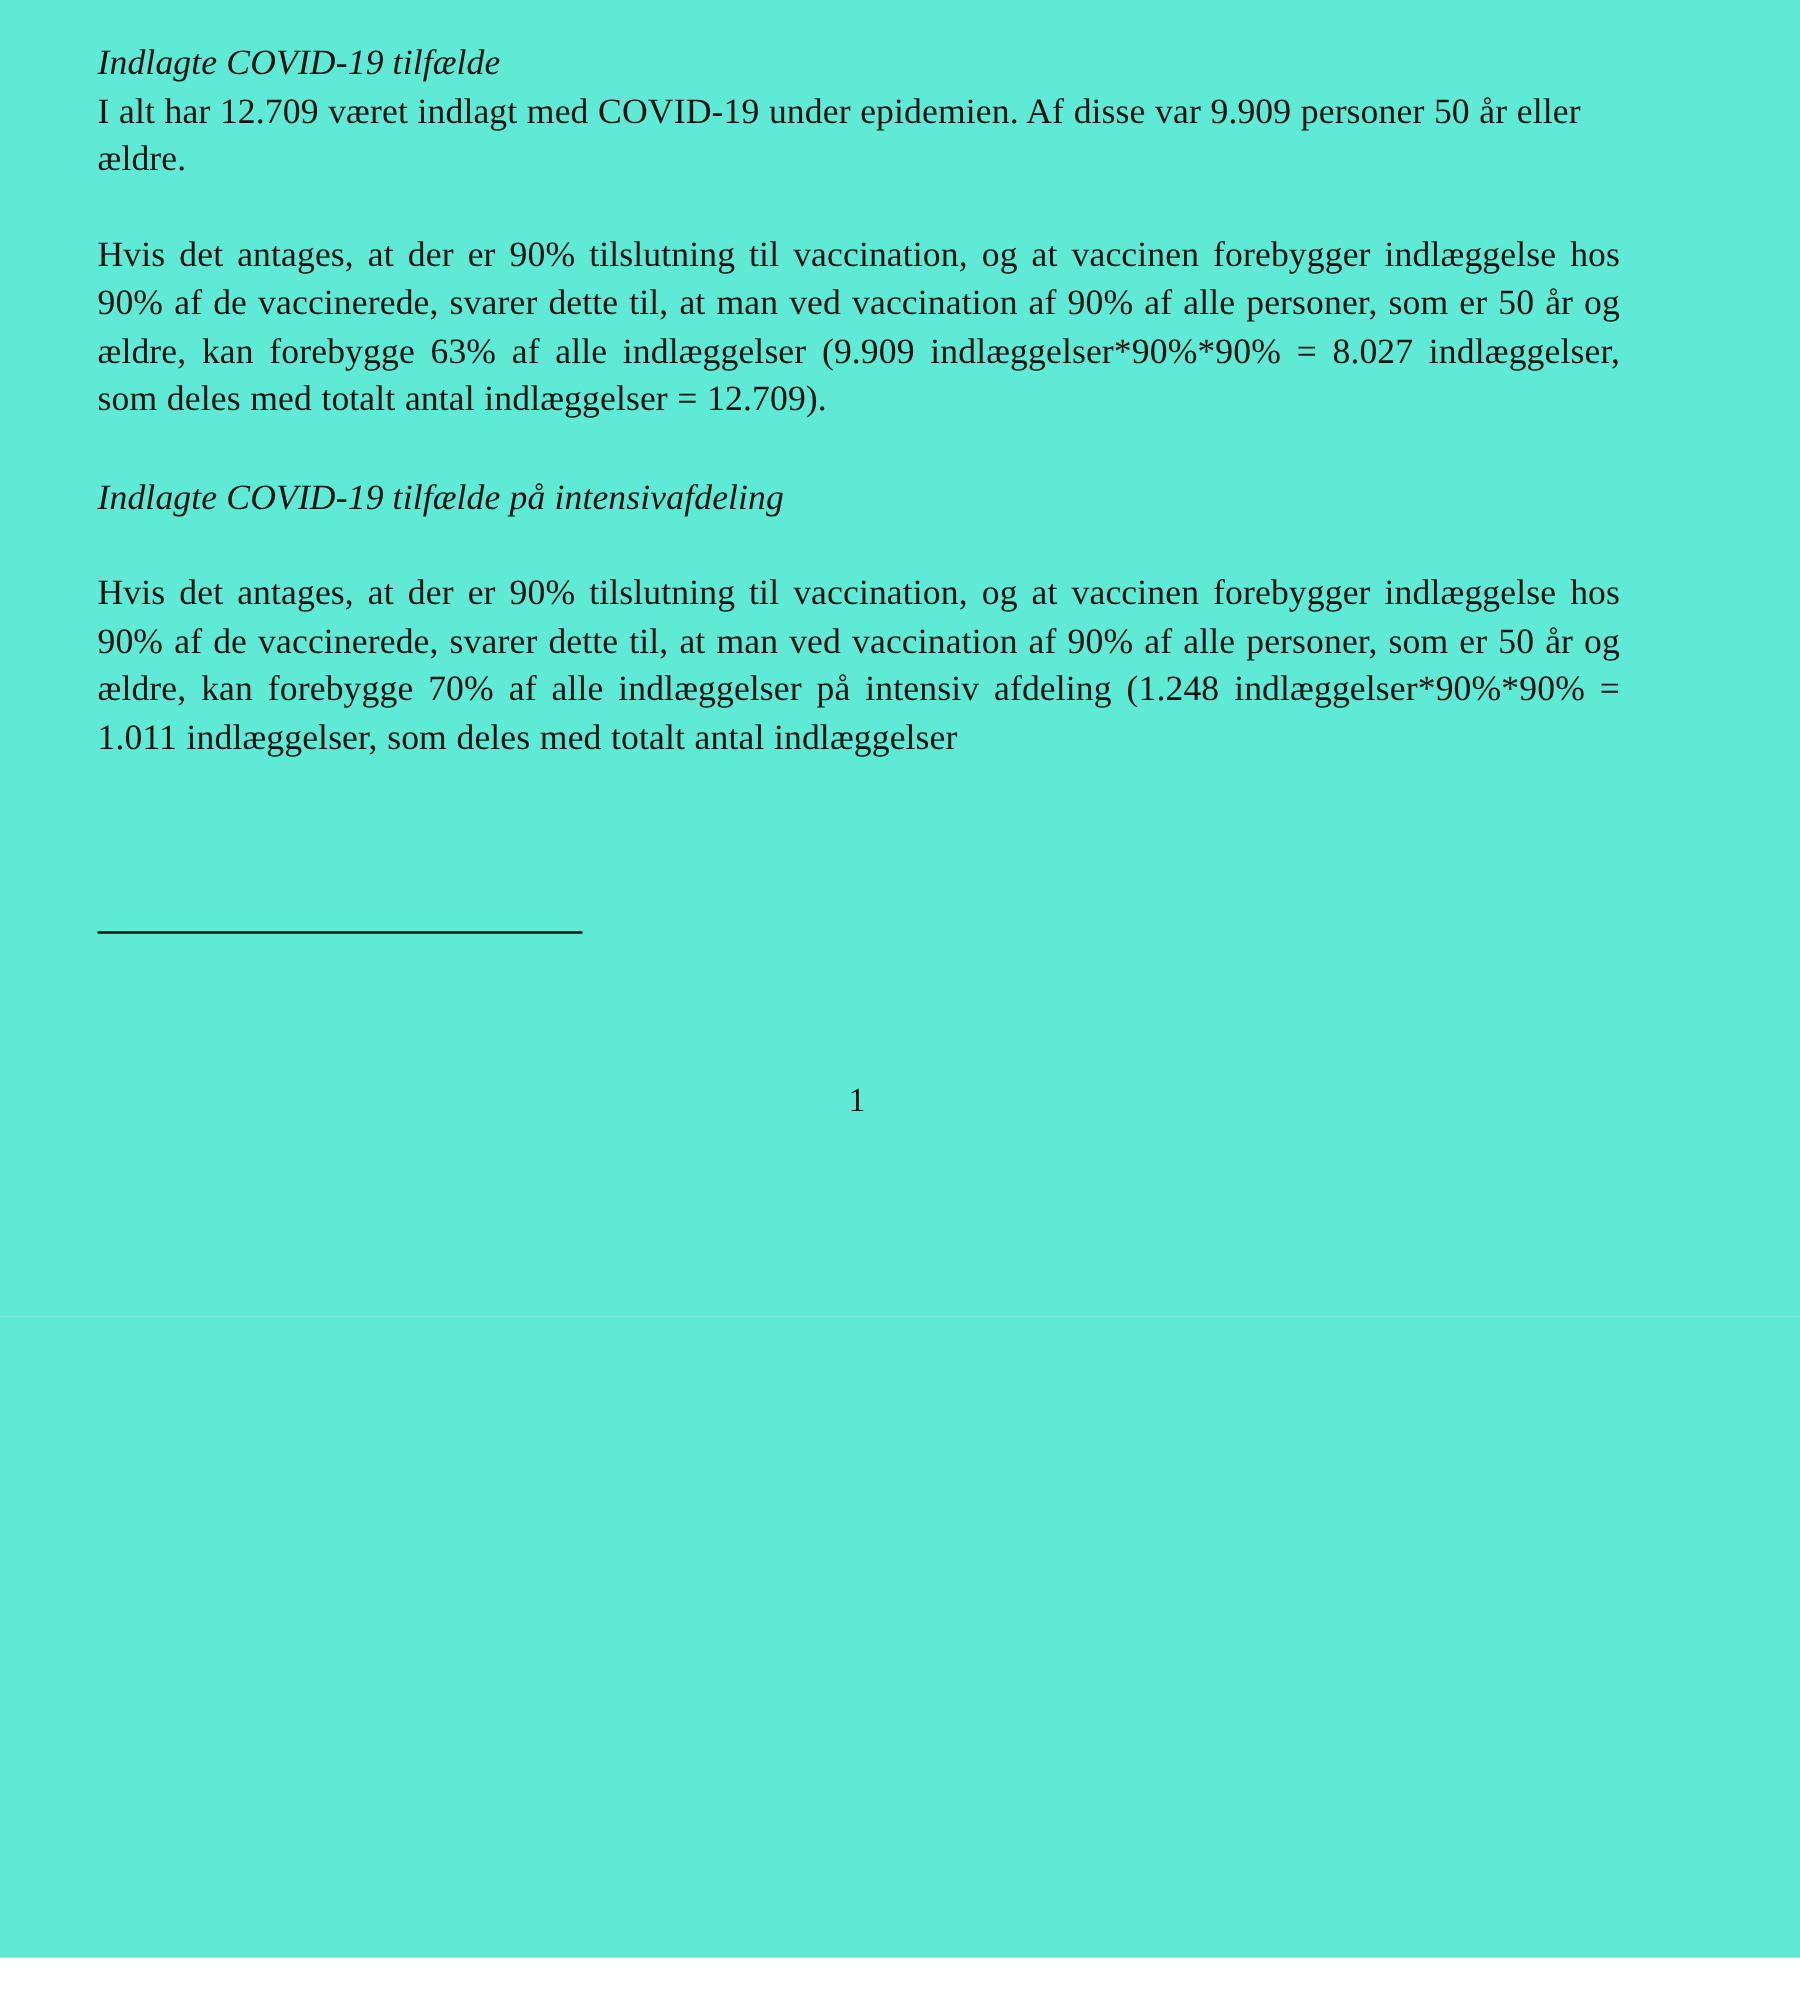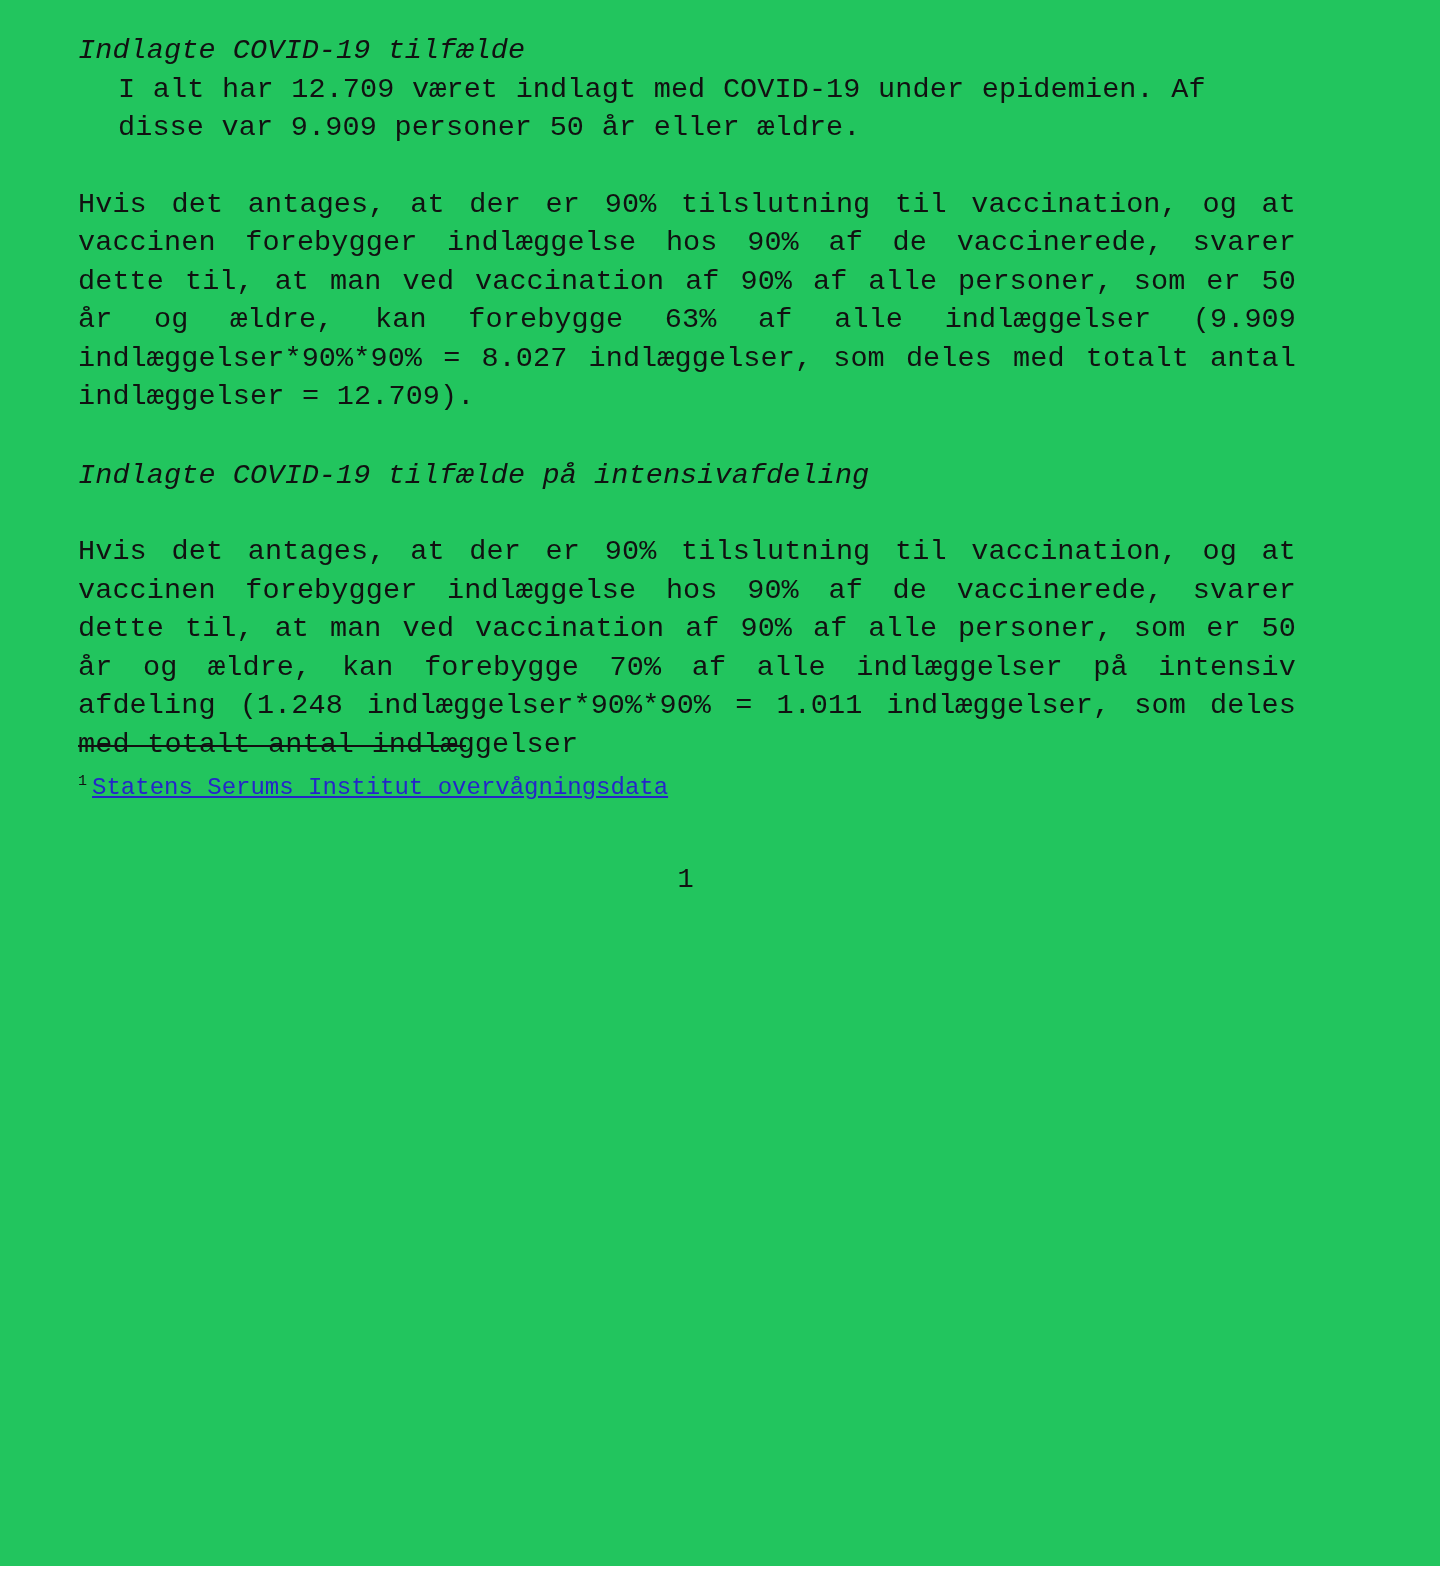--- a/index.html
+++ b/index.html
@@ -16,23 +16,22 @@
     position: relative;
   }
 
   .viewer {
     width: 1440px;
     position: relative;
   }
 
   .page {
     position: relative;
-    background: #22c55e;
+    background: #5eead4;
     box-sizing: border-box;
-    font-family: Liberation Mono, monospace;
   }
 
   .page-one {
     height: 1053px;
     padding: 0;
   }
 
   .page-two {
     height: 513px;
   }
@@ -48,21 +47,20 @@
     font-size: 28.5px;
     line-height: 38.5px;
     text-align: justify;
     text-justify: inter-word;
     letter-spacing: 0.1px;
     word-spacing: 0.4px;
   }
 
   p.body-text.nojust {
     text-align: left;
-    margin-left: 40px;
   }
 
   h2.section-head {
     margin: 0;
     font-size: 28.5px;
     line-height: 38.5px;
     font-style: italic;
     font-weight: normal;
     letter-spacing: 0.1px;
   }
@@ -149,23 +147,20 @@
       <h2 class="section-head">Indlagte COVID-19 tilfælde på intensivafdeling</h2>
 
 
       <div class="gap-sm"></div>
 
       <p class="body-text">Hvis det antages, at der er 90% tilslutning til vaccination, og at vaccinen forebygger indlæggelse hos 90% af de vaccinerede, svarer dette til, at man ved vaccination af 90% af alle personer, som er 50 år og ældre, kan forebygge 70% af alle indlæggelser på intensiv afdeling (1.248 indlæggelser*90%*90% = 1.011 indlæggelser, som deles med totalt antal indlæggelser</p>
     </div>
 
     <div class="footnote-rule"></div>
 
-    <div class="footnote">
-      <span class="fn-marker">1</span><a class="fn-link" href="#">Statens Serums Institut overvågningsdata</a>
-    </div>
 
     <div class="page-number">1</div>
   </div>
 
   <div class="page-separator"></div>
 
   <div class="page page-two">
 
     <div class="p2-top-spacer"></div>
 

